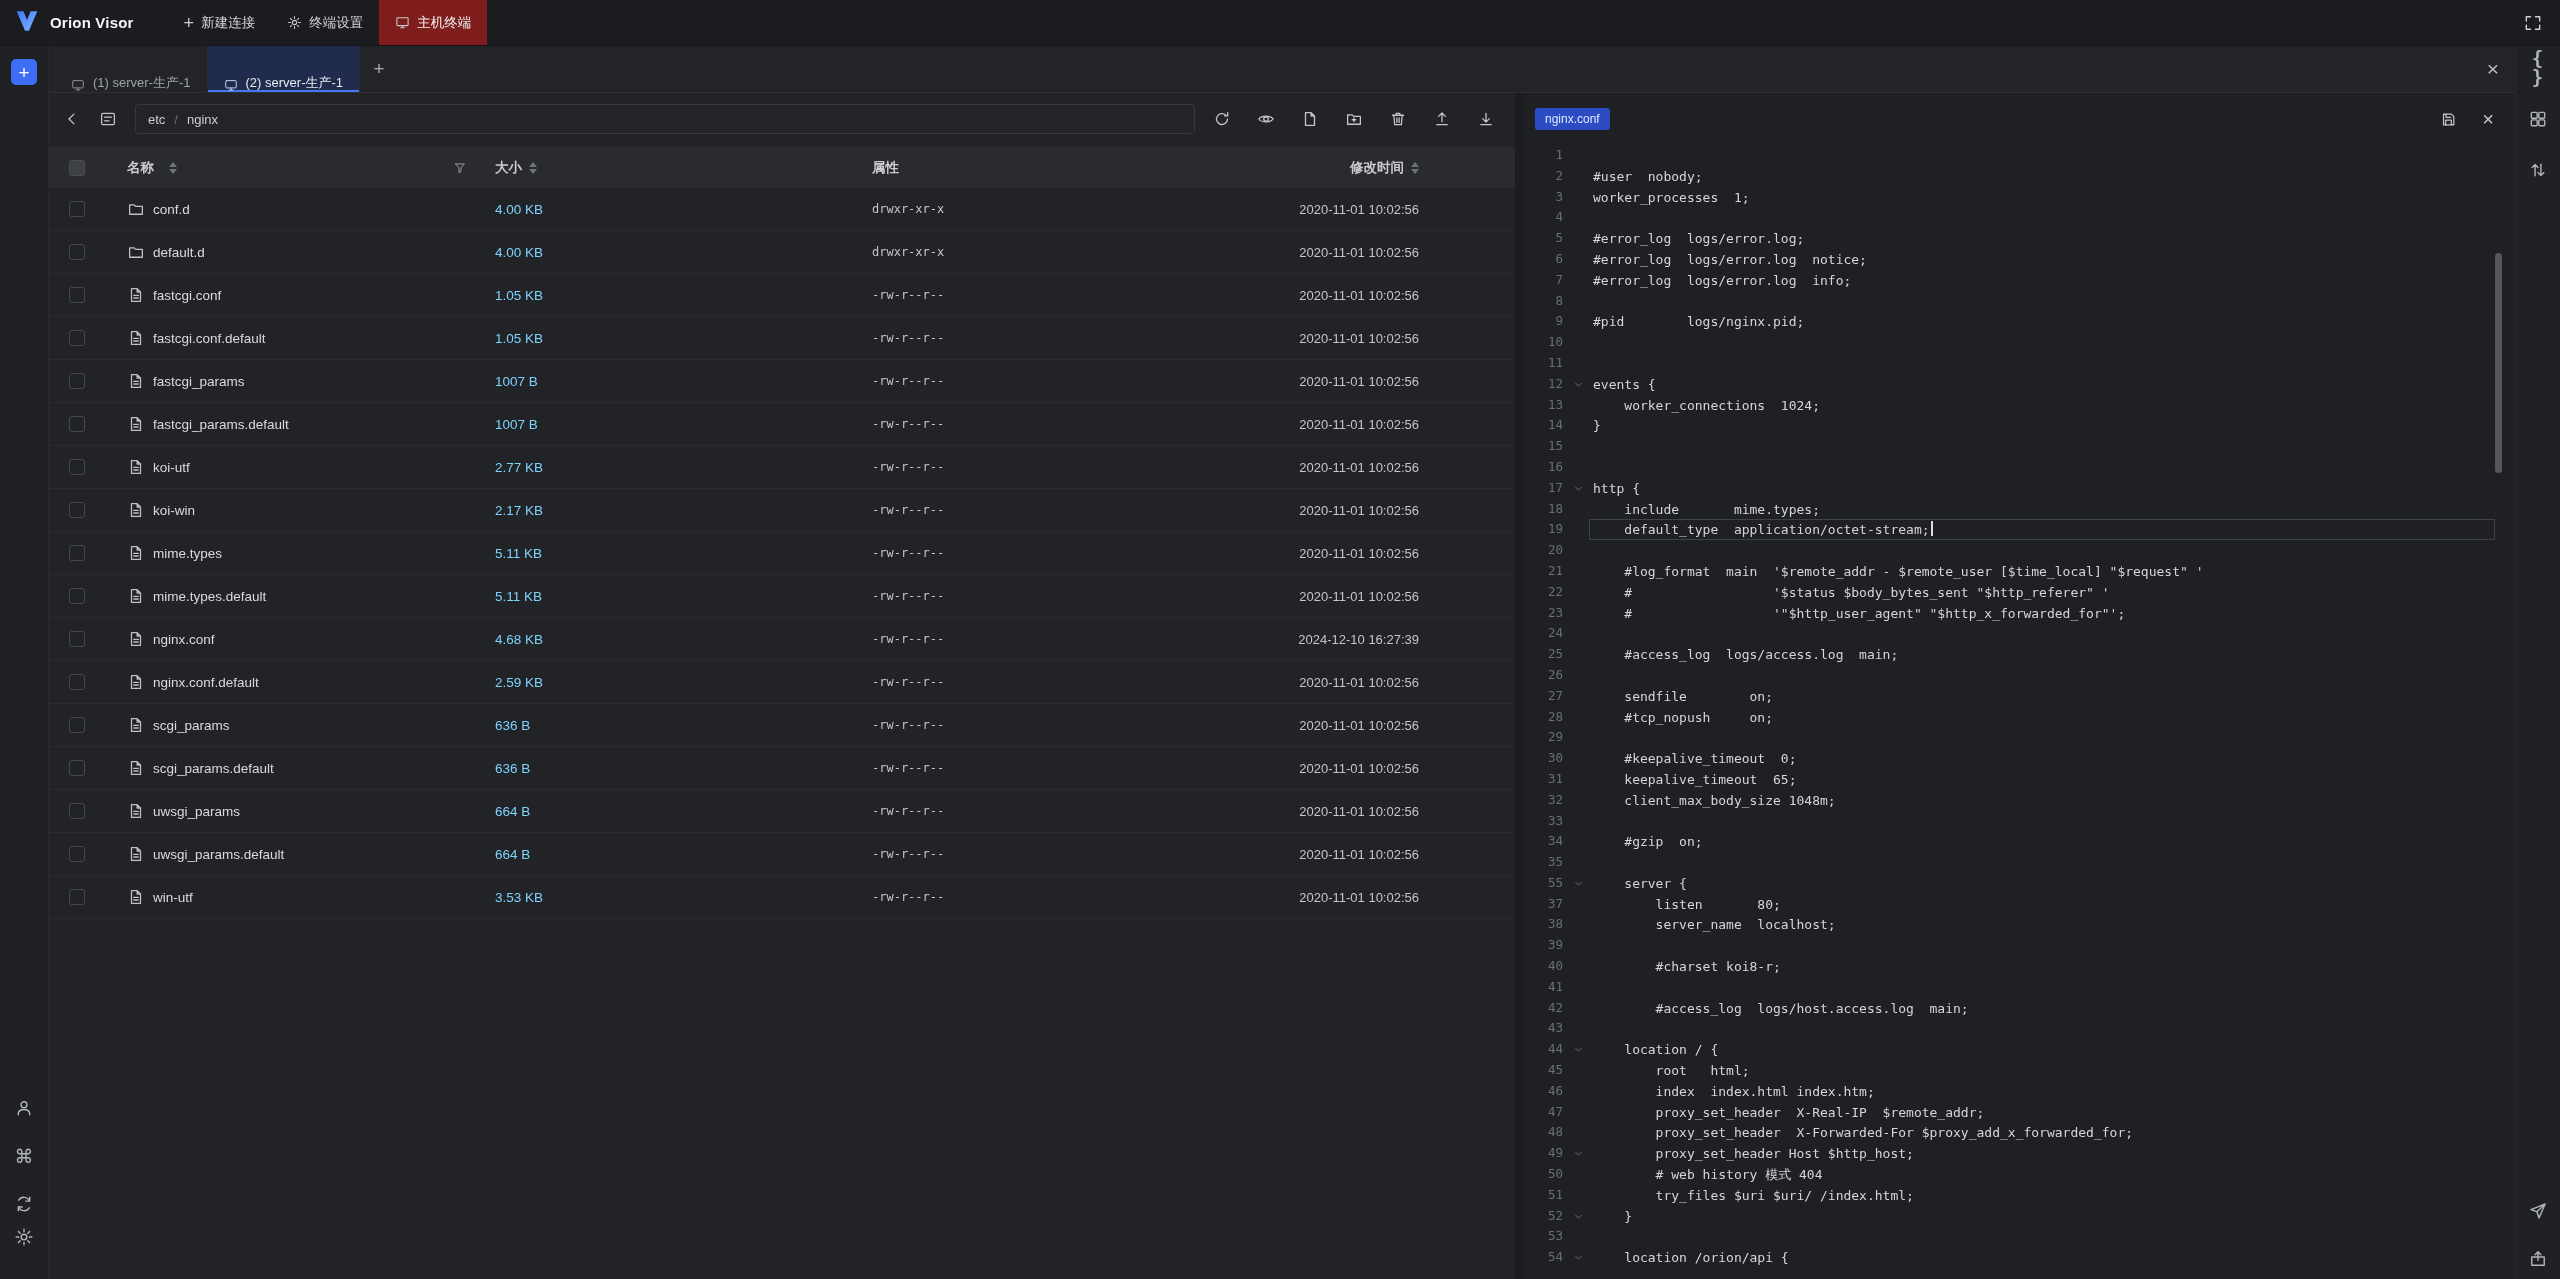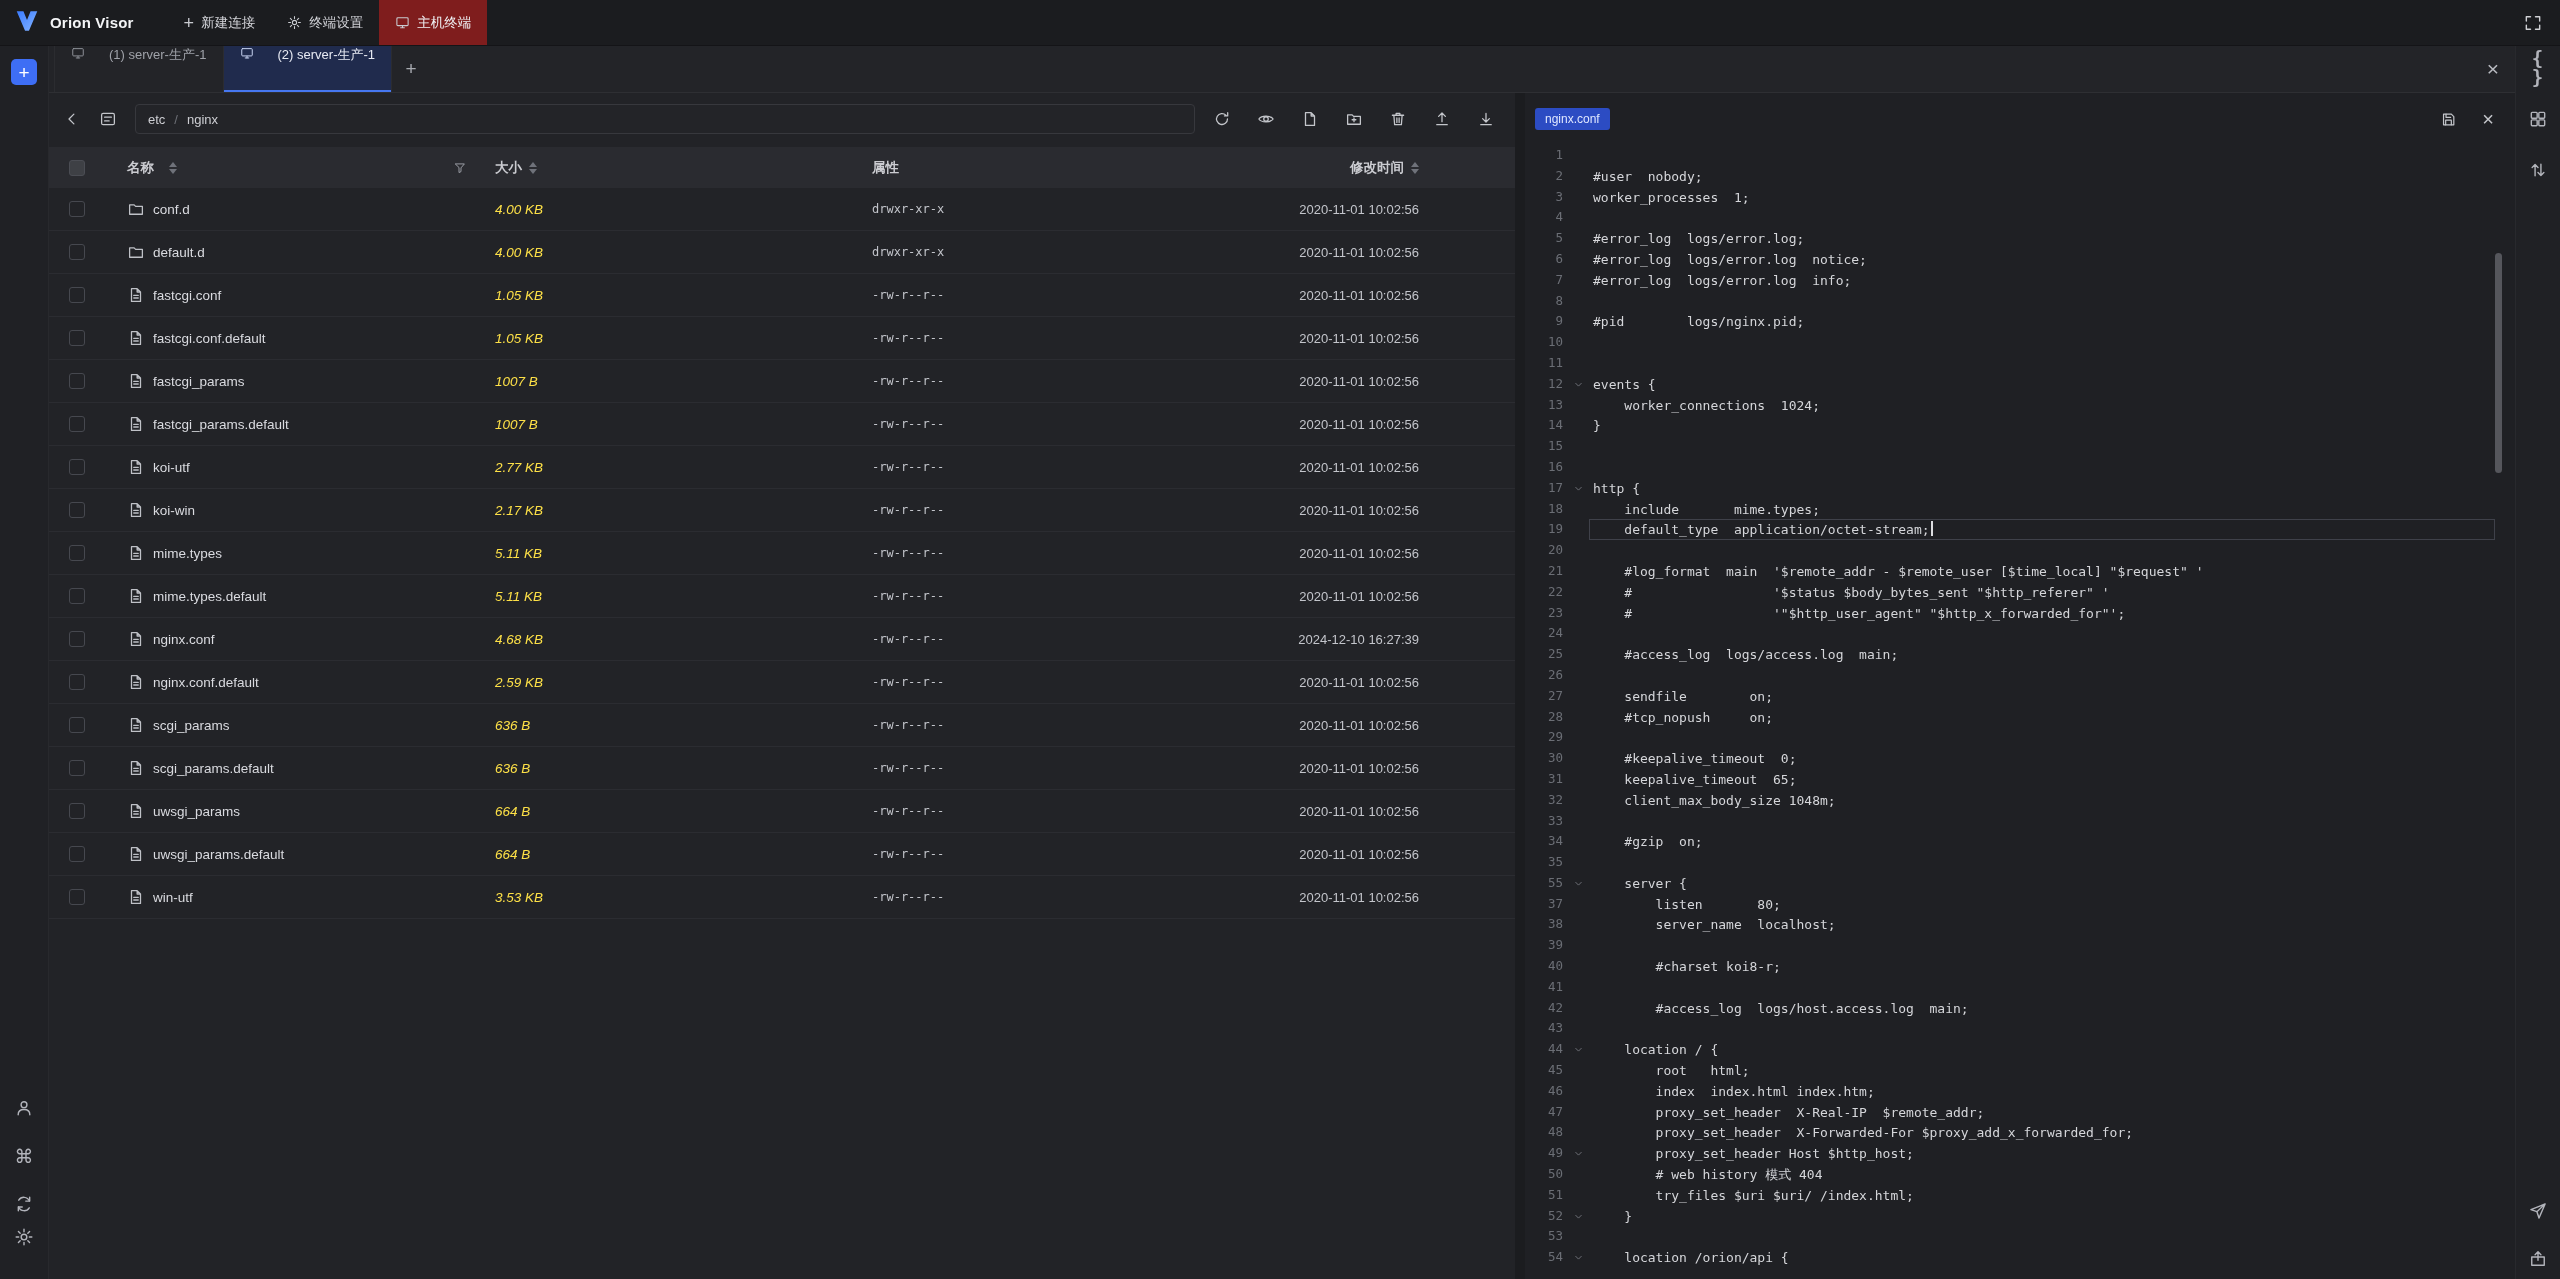--- a/index.html
+++ b/index.html
@@ -36,21 +36,21 @@
   .rail-btn svg{width:20px;height:20px;}
   .rail-btn .ticon{font-size:19px;}
   .left-rail .rail-group{gap:24px;margin-bottom:30px;}
   .left-rail .rail-btn:last-child{margin-top:-15px;}
 
   .center{flex:1;display:flex;flex-direction:column;min-width:0;}
 
   
   .tabbar{height:47px;background:#232428;border-bottom:1px solid #2e2f33;display:flex;align-items:stretch;}
   .tabs{display:flex;align-items:stretch;margin-left:5px;}
-  .tab{display:flex;align-items:flex-start;gap:24px;padding:0 16px;font-size:13px;color:#9fa2a9;
+  .tab{display:flex;align-items:flex-end;gap:8px;padding:0 16px;font-size:13px;color:#9fa2a9;
        background:#232428;border-right:1px solid #2b2c30;max-width:200px;}
   .tab:first-child{border-left:1px solid #2b2c30;}
   .tab .icon{display:flex;color:#8e9198;}
   .tab .icon svg{width:14px;height:14px;}
   .tab.active{background:#202b4d;color:#e7eaf3;box-shadow:inset 0 -2px 0 #4677f0;}
   .tab.active .icon{color:#c8d4f2;}
   .newtab-btn{width:38px;display:flex;align-items:center;justify-content:center;color:#a7aab0;font-size:19px;}
   .tabbar-close{width:44px;display:flex;align-items:center;justify-content:center;color:#b9bbc1;font-size:21px;}
 
   .panes{flex:1;display:flex;overflow:hidden;}
@@ -81,21 +81,21 @@
   .caret-up{width:0;height:0;border-left:4px solid transparent;border-right:4px solid transparent;border-bottom:5px solid #6f727a;}
   .caret-down{width:0;height:0;border-left:4px solid transparent;border-right:4px solid transparent;border-top:5px solid #6f727a;}
   .funnel{margin-left:auto;margin-right:12px;color:#9a9da4;display:flex;}
   .funnel svg{width:14px;height:14px;}
 
   .table-body{flex:1;overflow:hidden;}
   .file-row{height:43px;display:flex;align-items:center;border-bottom:1px solid #2b2c31;font-size:13.5px;color:#ced0d5;}
   .ficon{display:flex;color:#bfc1c7;}
   .ficon svg{width:18px;height:18px;}
   .fname{color:#dadbe0;}
-  .cell-dim{color:#fde047;font-style:italic;}
+  .cell-dim{color:#7dd3fc;}
   .perm{font-family:"DejaVu Sans Mono","Liberation Mono",monospace;font-size:12px;color:#c3c5cb;}
   .time{color:#c3c5cb;font-size:13px;}
 
   .splitter{width:10px;background:#1b1c1f;flex:none;}
 
   
   .editor-pane{width:990px;background:#1f2024;display:flex;flex-direction:column;position:relative;}
   .editor-head{height:36px;margin-top:8px;padding:0 14px 0 10px;display:flex;align-items:center;gap:14px;flex:none;}
   .file-tag{background:#2c4cc3;color:#dfe7ff;font-size:12px;padding:4px 10px;border-radius:3px;line-height:1.2;}
   .ed-btn{width:26px;height:26px;display:flex;align-items:center;justify-content:center;color:#c4c6cb;}

